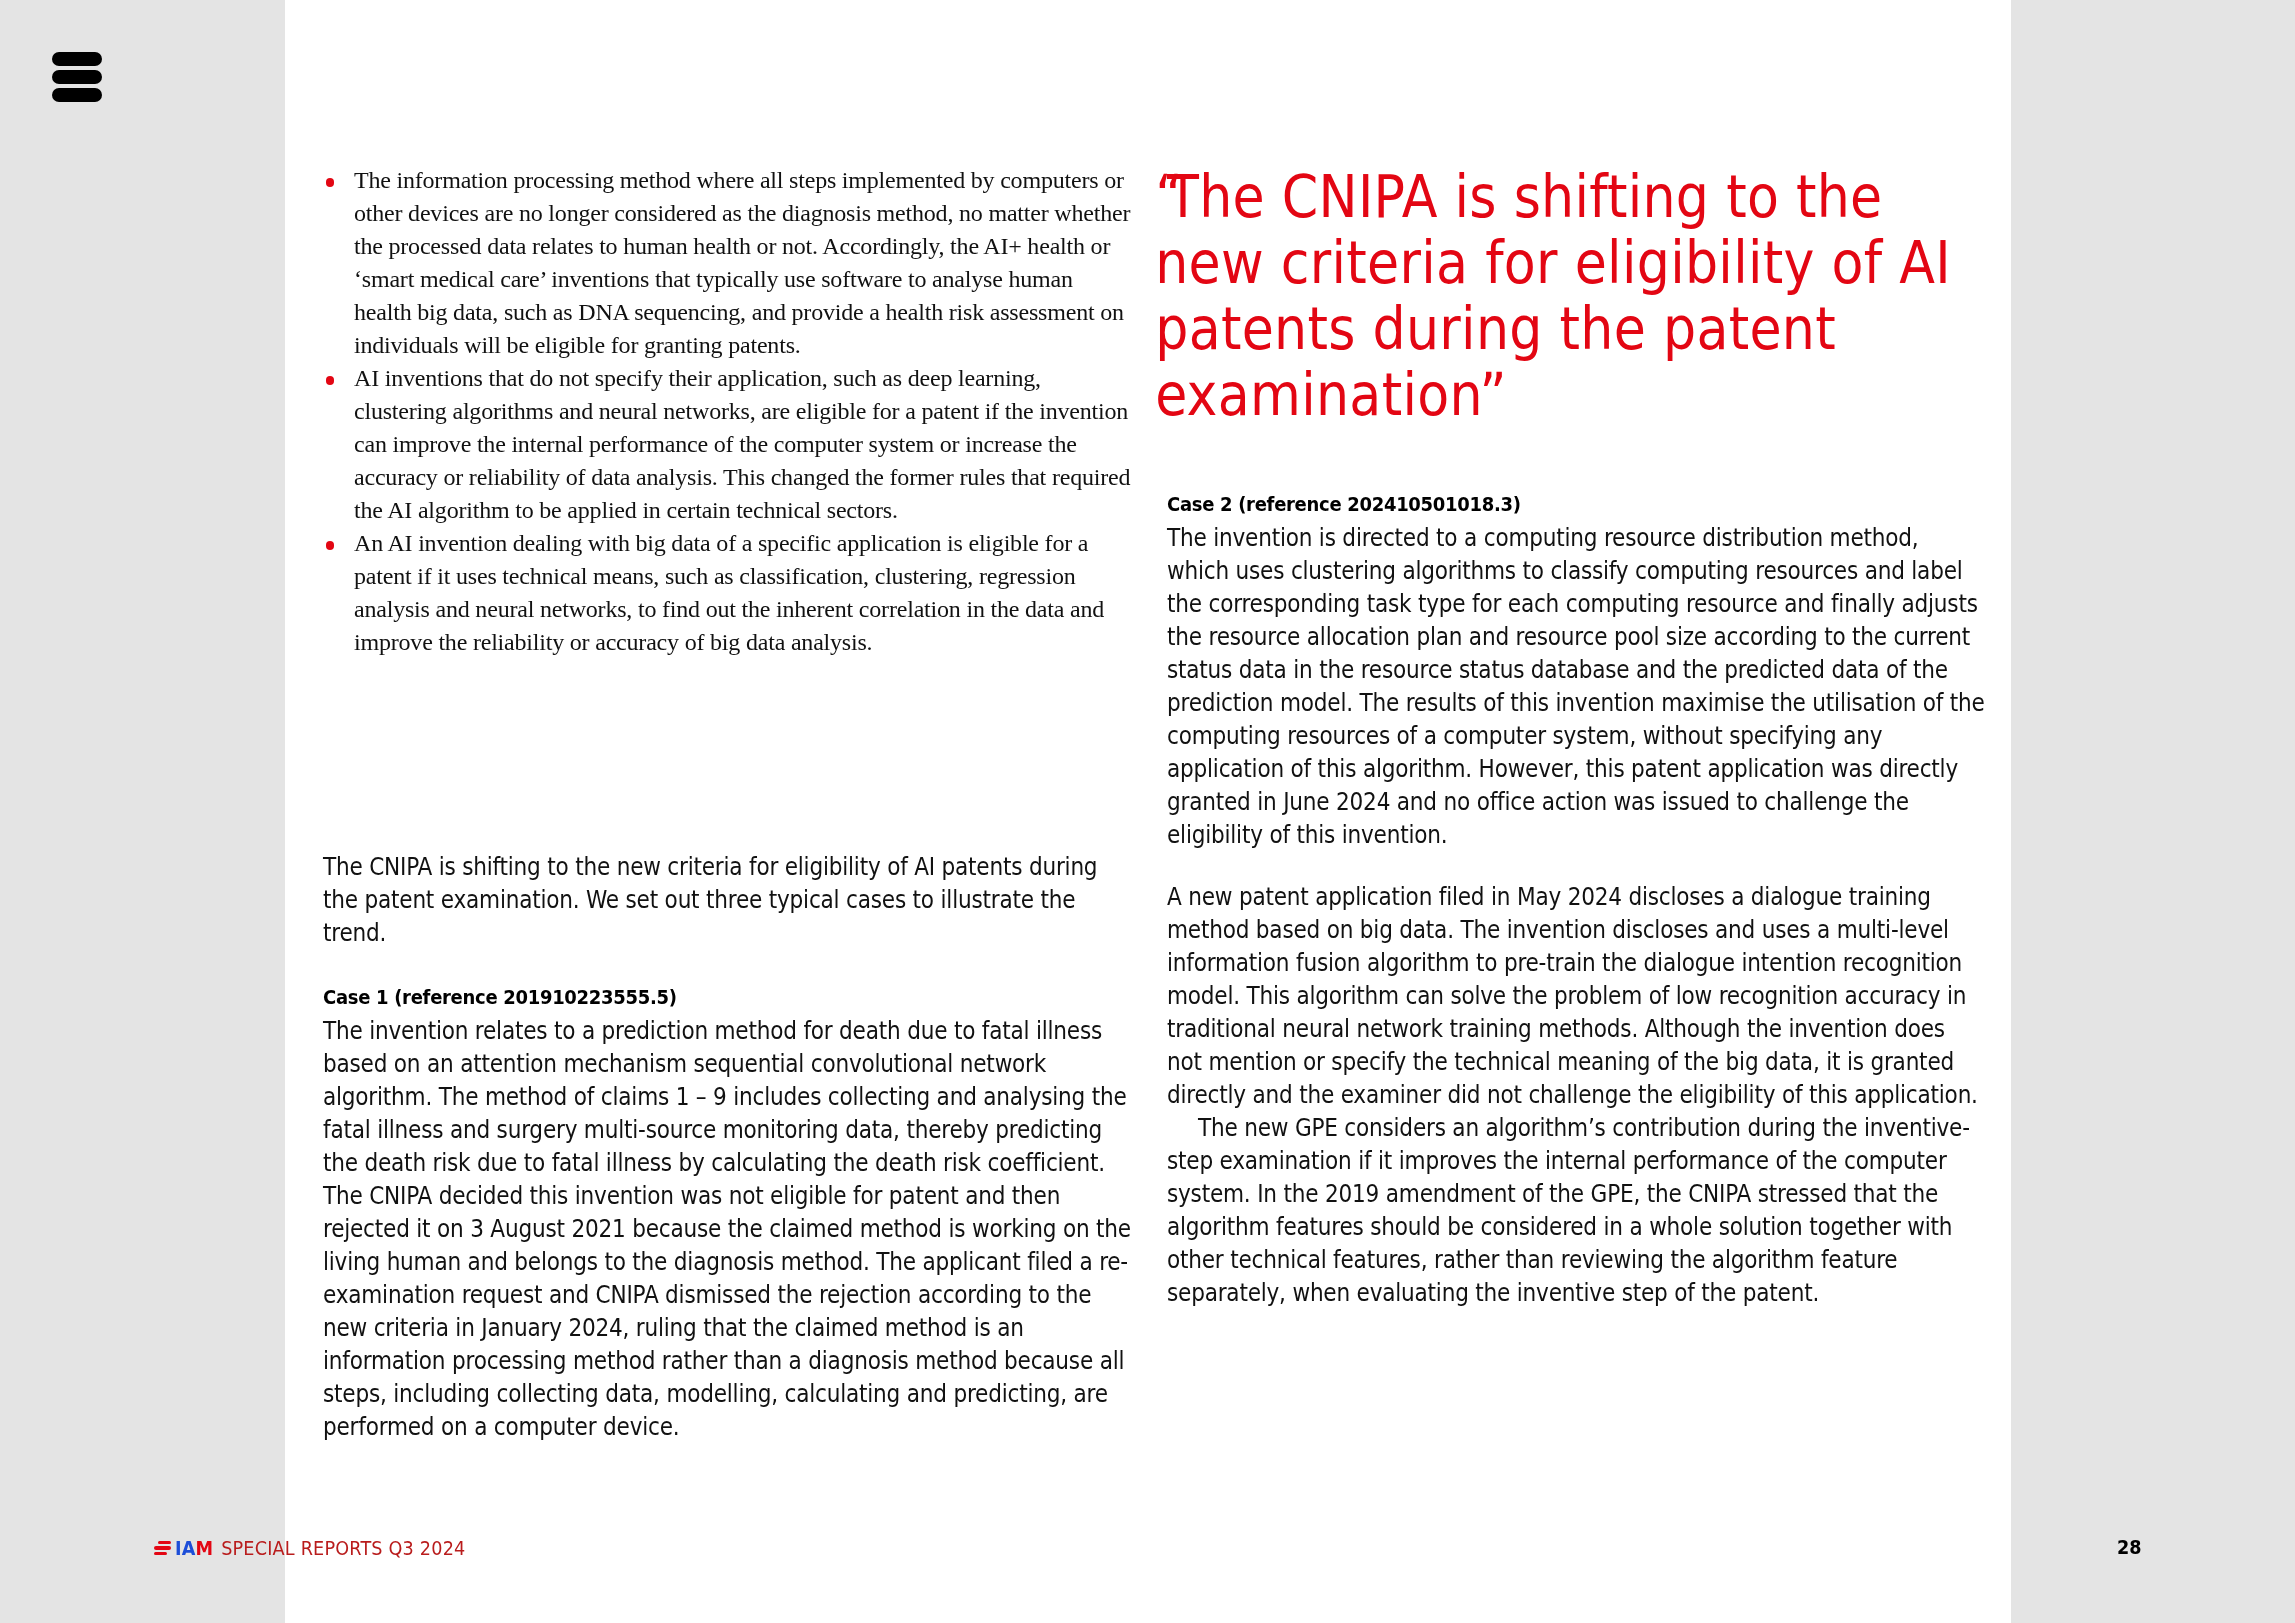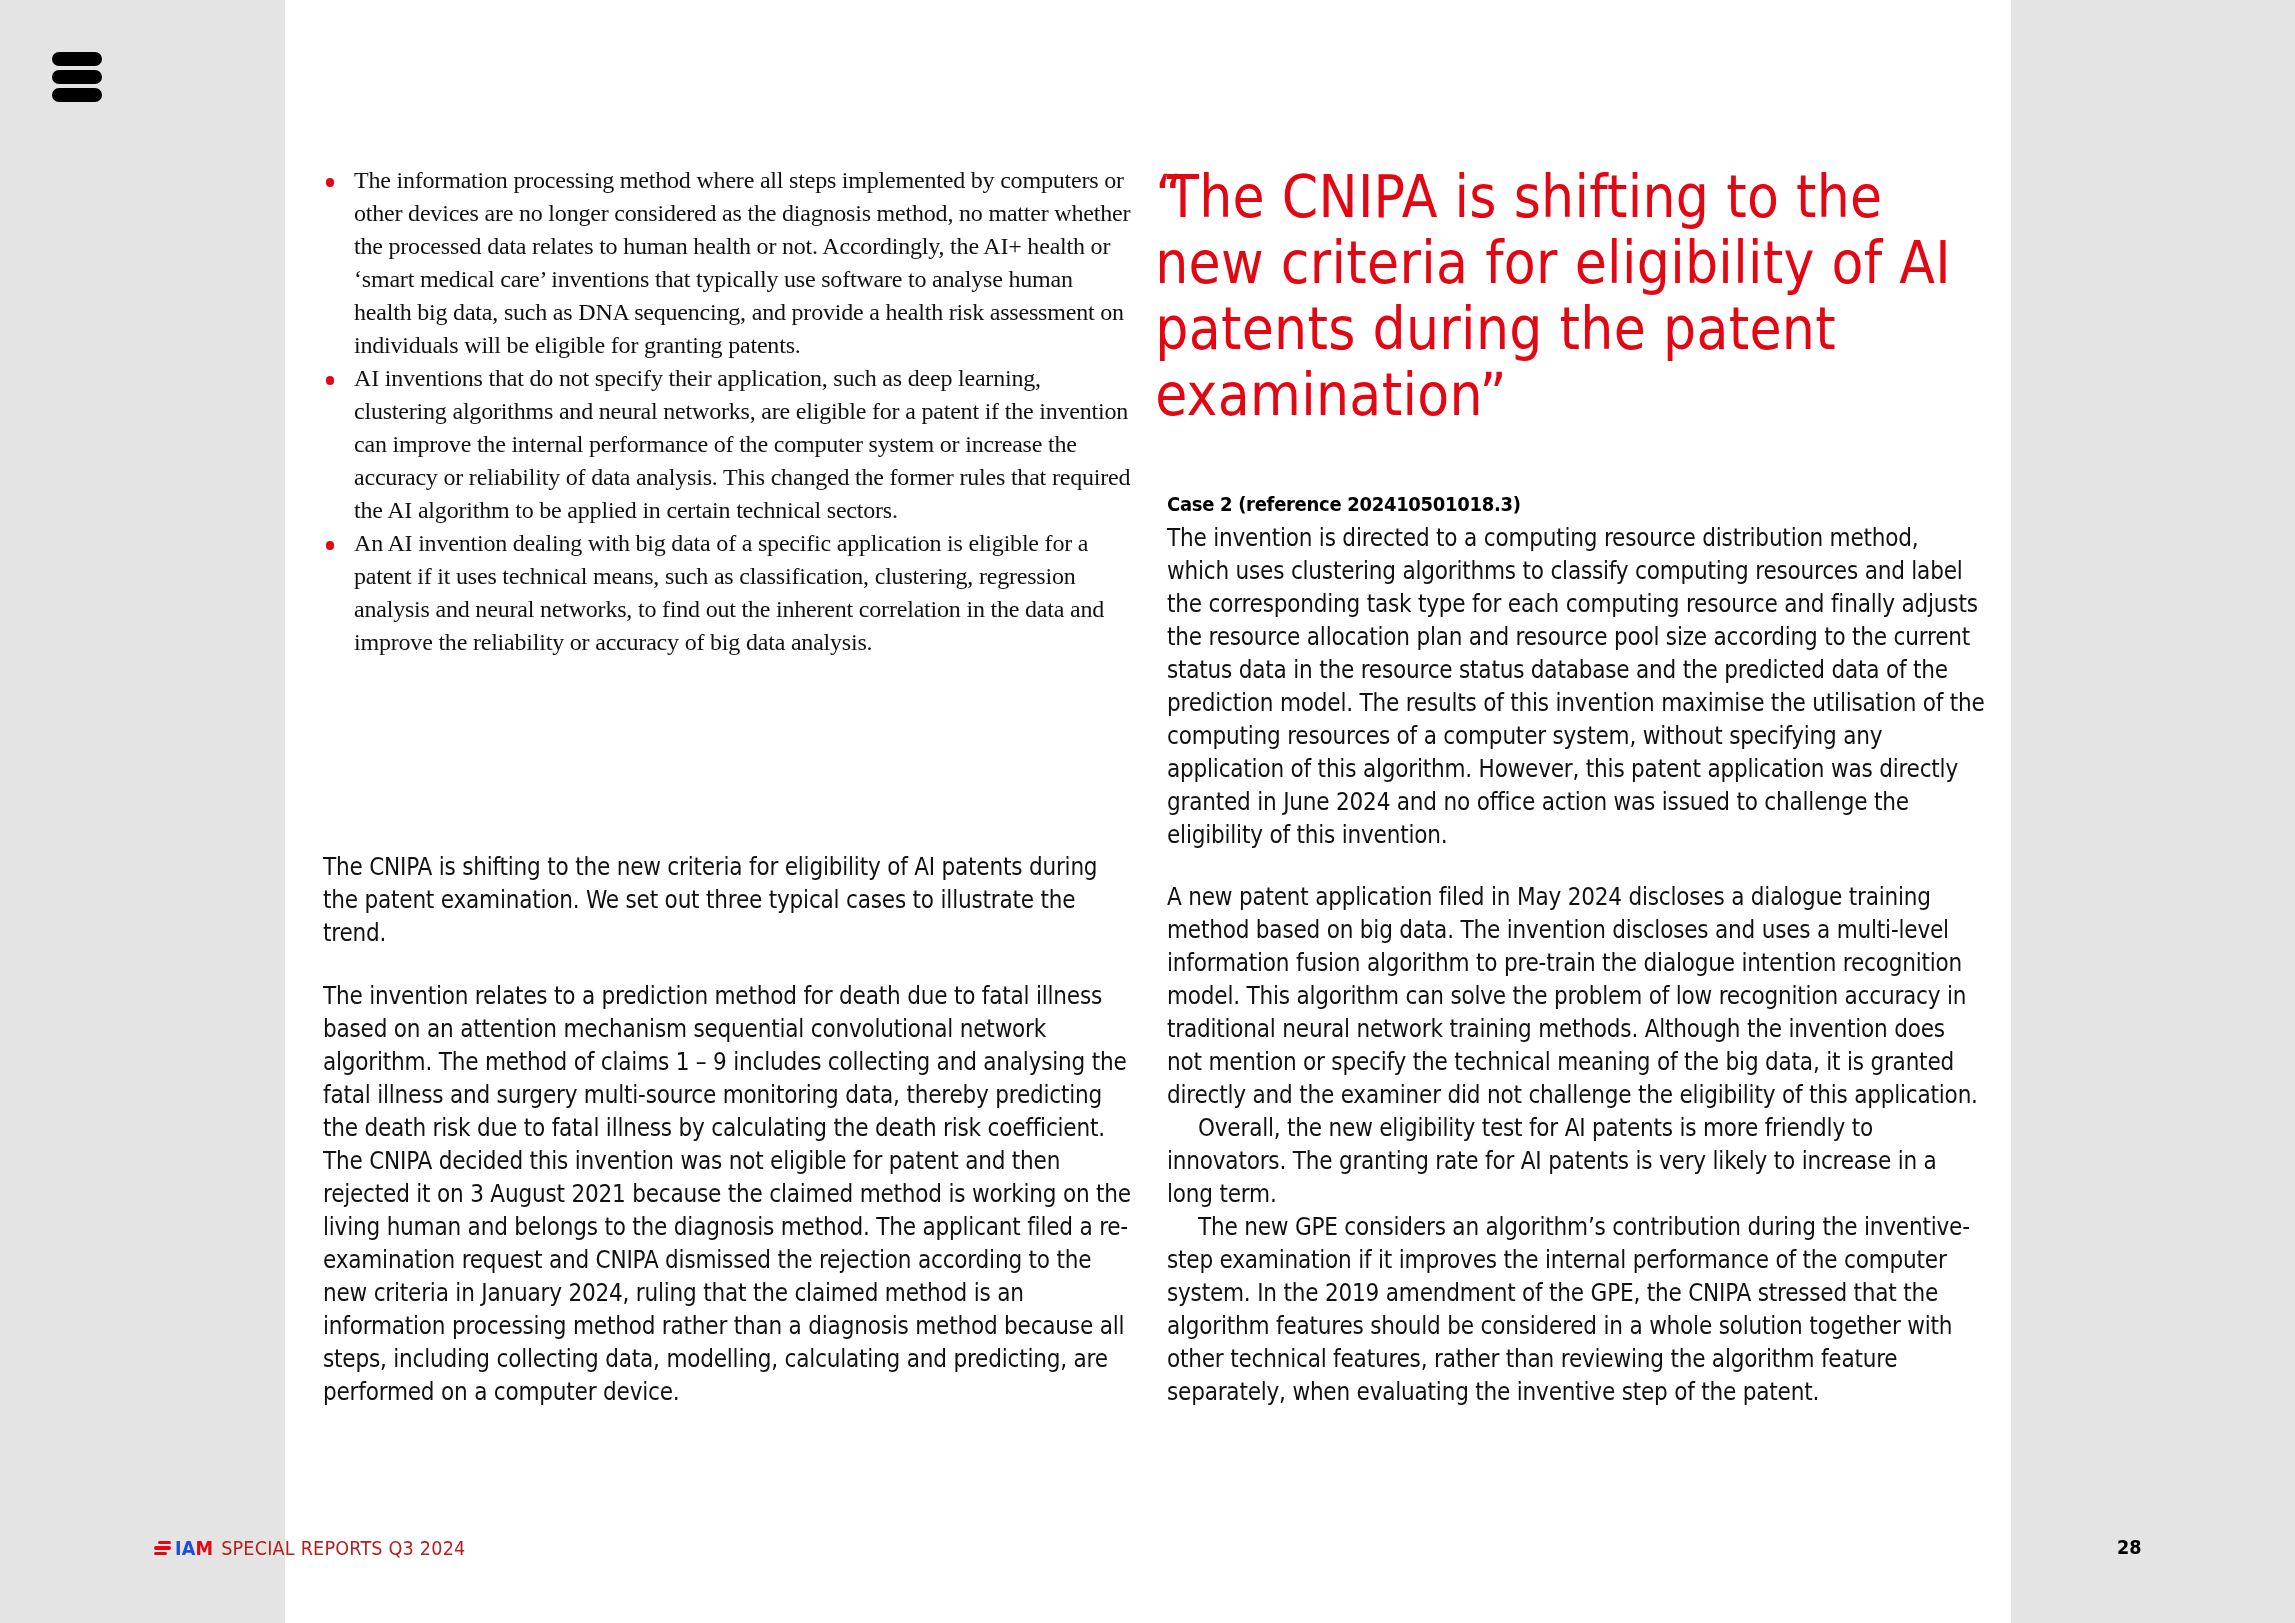--- a/index.html
+++ b/index.html
@@ -90,37 +90,37 @@
     </li>
     <li>
       <span class="bullet-dot"></span>
       <span>An AI invention dealing with big data of a specific application is eligible for a patent if it uses technical means, such as classification, clustering, regression analysis and neural networks, to find out the inherent correlation in the data and improve the reliability or accuracy of big data analysis.</span>
     </li>
   </ul>
 
   <p class="intro">The CNIPA is shifting to the new criteria for eligibility of AI patents during the patent examination. We set out three typical cases to illustrate the trend.</p>
 
   <div class="case1">
+    <h3 class="case-heading">Case 1 (reference 201910223555.5)</h3>
     <p>The invention relates to a prediction method for death due to fatal illness based on an attention mechanism sequential convolutional network algorithm. The method of claims 1 – 9 includes collecting and analysing the fatal illness and surgery multi-source monitoring data, thereby predicting the death risk due to fatal illness by calculating the death risk coefficient. The CNIPA decided this invention was not eligible for patent and then rejected it on 3 August 2021 because the claimed method is working on the living human and belongs to the diagnosis method. The applicant filed a re-examination request and CNIPA dismissed the rejection according to the new criteria in January 2024, ruling that the claimed method is an information processing method rather than a diagnosis method because all steps, including collecting data, modelling, calculating and predicting, are performed on a computer device.</p>
   </div>
 </div>
 
 <div class="col col-right">
   <div class="quote">
     <span class="open">“</span><span>The CNIPA is shifting to the new criteria for eligibility of AI patents during the patent examination</span><span>”</span>
   </div>
 
   <div class="case2">
     <h3 class="case-heading">Case 2 (reference 202410501018.3)</h3>
     <p>The invention is directed to a computing resource distribution method, which uses clustering algorithms to classify computing resources and label the corresponding task type for each computing resource and finally adjusts the resource allocation plan and resource pool size according to the current status data in the resource status database and the predicted data of the prediction model. The results of this invention maximise the utilisation of the computing resources of a computer system, without specifying any application of this algorithm. However, this patent application was directly granted in June 2024 and no office action was issued to challenge the eligibility of this invention.</p>
   </div>
 
   <div class="case3">
     <p>A new patent application filed in May 2024 discloses a dialogue training method based on big data. The invention discloses and uses a multi-level information fusion algorithm to pre-train the dialogue intention recognition model. This algorithm can solve the problem of low recognition accuracy in traditional neural network training methods. Although the invention does not mention or specify the technical meaning of the big data, it is granted directly and the examiner did not challenge the eligibility of this application.</p>
-    <p class="indent">Overall, the new eligibility test for AI patents is more friendly to innovators. The granting rate for AI patents is very likely to increase in a long term.</p>
     <p class="indent">The new GPE considers an algorithm’s contribution during the inventive-step examination if it improves the internal performance of the computer system. In the 2019 amendment of the GPE, the CNIPA stressed that the algorithm features should be considered in a whole solution together with other technical features, rather than reviewing the algorithm feature separately, when evaluating the inventive step of the patent.</p>
   </div>
 </div>
 
 <div class="footer-brand">
   <span class="logo-bars">
     <span></span>
       <span></span>
       <span></span>
   </span>

